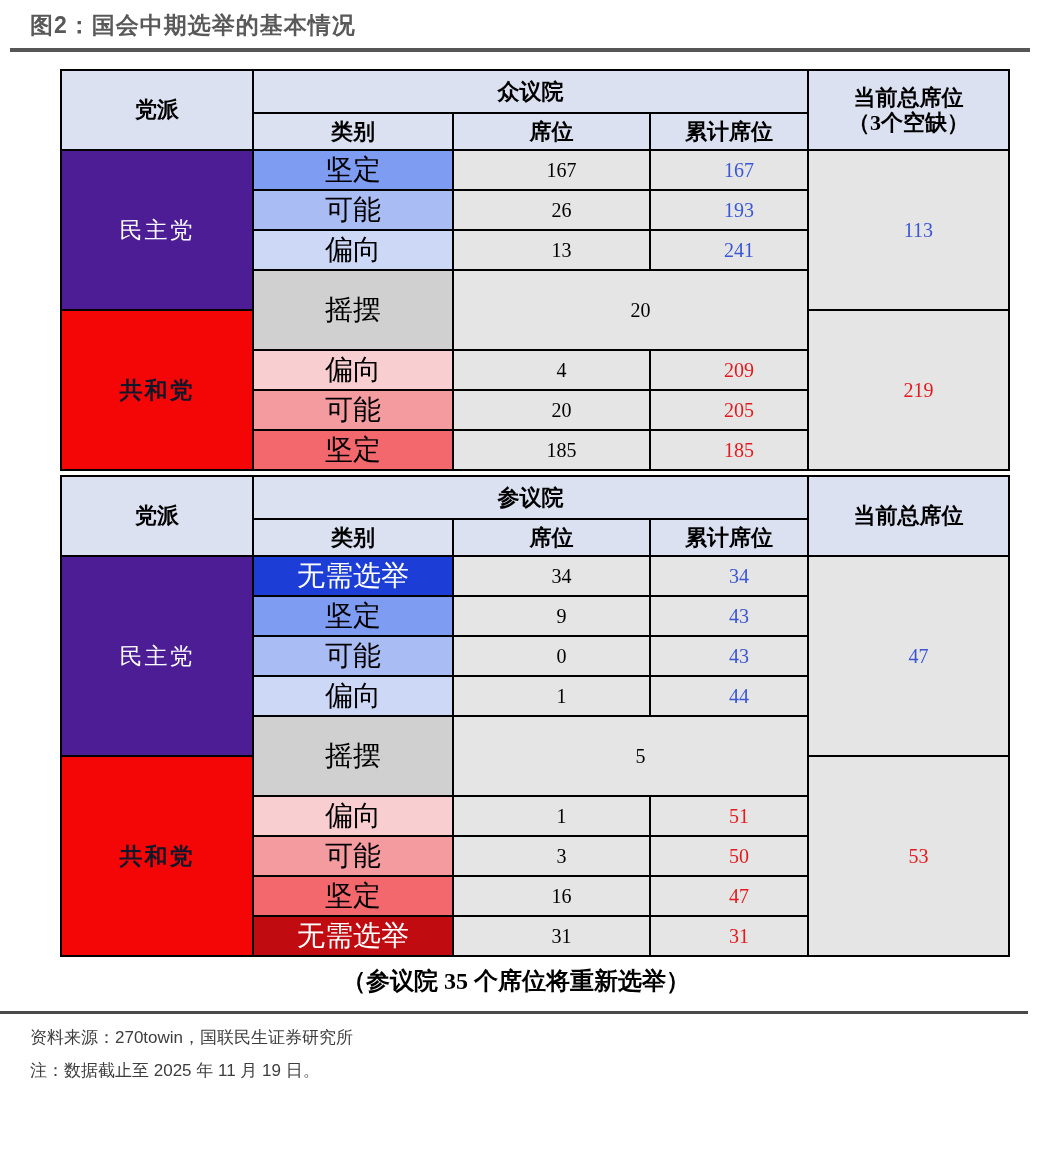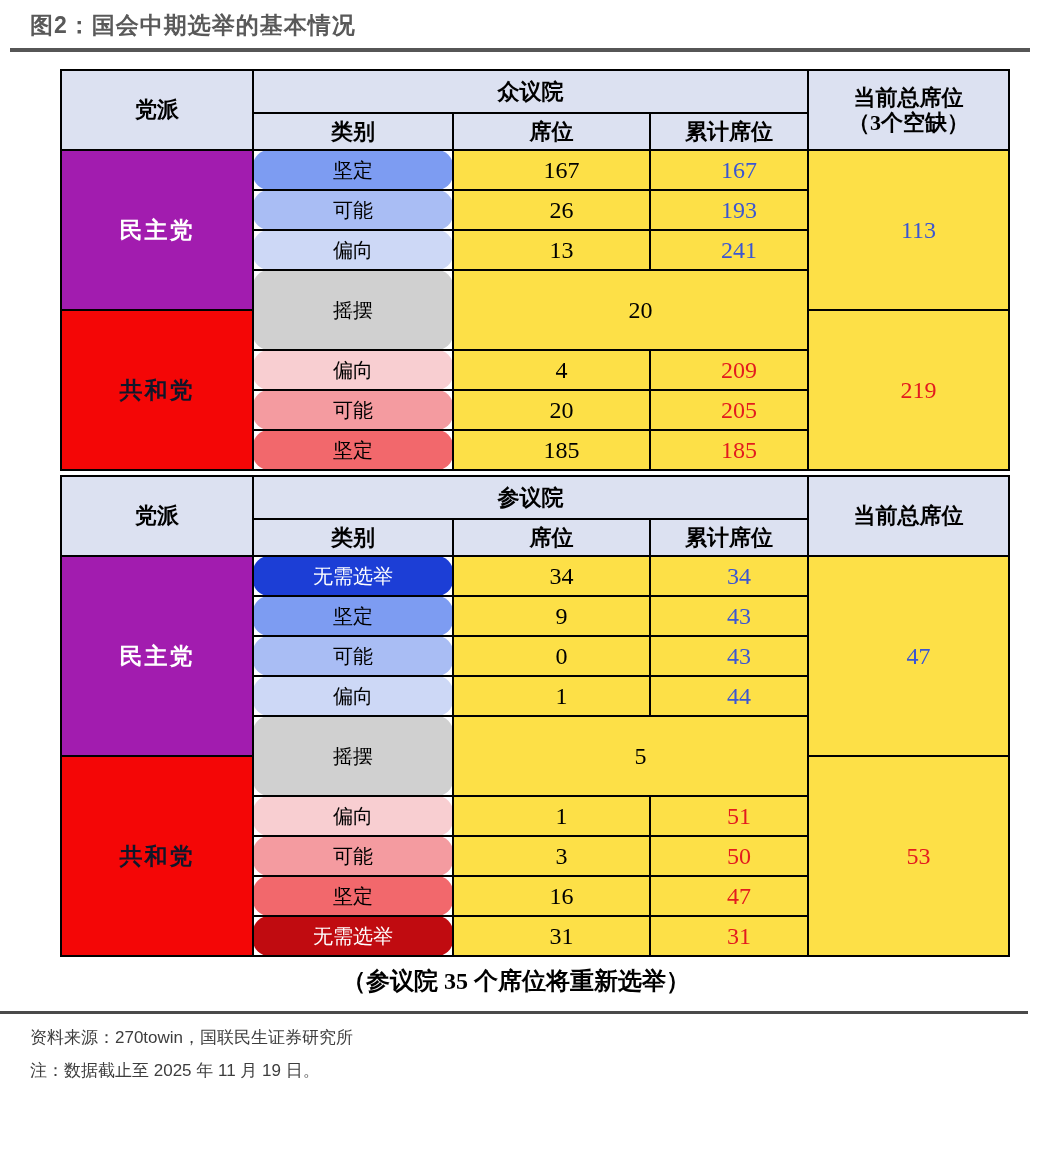--- a/index.html
+++ b/index.html
@@ -26,35 +26,35 @@
     font-family:"Liberation Serif","DejaVu Serif",serif;
     border:2px solid #000;
   }
   td { border:2px solid #000; text-align:center; vertical-align:middle; padding:0; overflow:hidden; }
   .t1 { margin-top:17px; }
   .t2 { margin-top:4px; }
 
   .hdr  { background:#dce1f1; font-weight:bold; font-size:22px; color:#000; }
   .hdr2 { line-height:1.15; }
 
-  .party-d { background:#a21caf; color:#fff; font-weight:bold; font-size:23px; letter-spacing:2px; }
+  .party-d { background:#4c1d95; color:#fff; font-weight:normal; font-size:23px; letter-spacing:2px; }
   .party-r { background:#f40606; color:#0f172a; font-weight:bold; font-size:23px; letter-spacing:2px; }
 
-  .cat { font-size:20px; color:#000;border-radius:16px; }
+  .cat { font-size:28px; color:#000; }
   .cat-d-none   { background:#1c3ed6; color:#fff; }
   .cat-d-strong { background:#7d9cf2; }
   .cat-d-mid    { background:#a9bdf4; }
   .cat-d-light  { background:#cdd8f6; }
   .cat-r-light  { background:#f8ced1; }
   .cat-r-mid    { background:#f49ba0; }
   .cat-r-strong { background:#f2686c; }
   .cat-r-none   { background:#c00b10; color:#fff; }
   .swing        { background:#d0d0d0; }
 
-  .num   { font-size:24px; color:#000; background:#fde047;padding-left:20px; }
+  .num   { font-size:20px; color:#000; background:#e5e5e5;padding-left:20px; }
   .num-d { color:#3a56d4; }
   .num-r { color:#e31b1e; }
 
   .rh1  { height:43px; }
   .rh2  { height:37px; }
   .rh   { height:40px; }
 
   
   .caption {
     width:948px; margin:12px 0 10px 42px;

